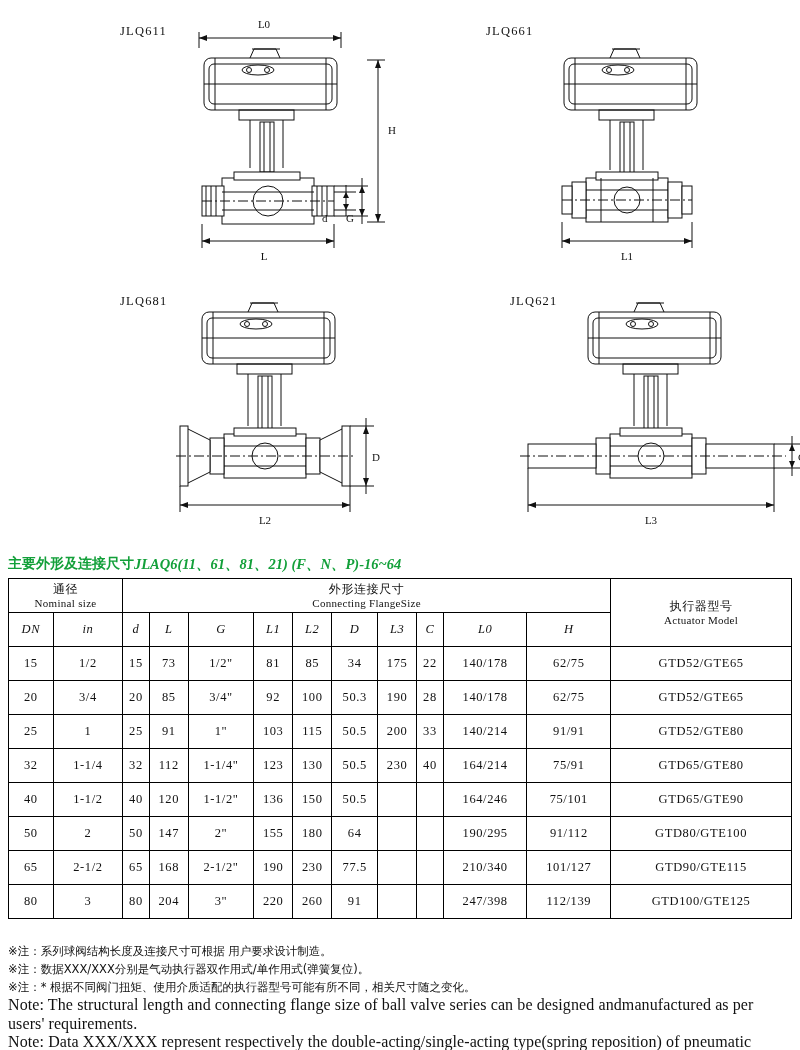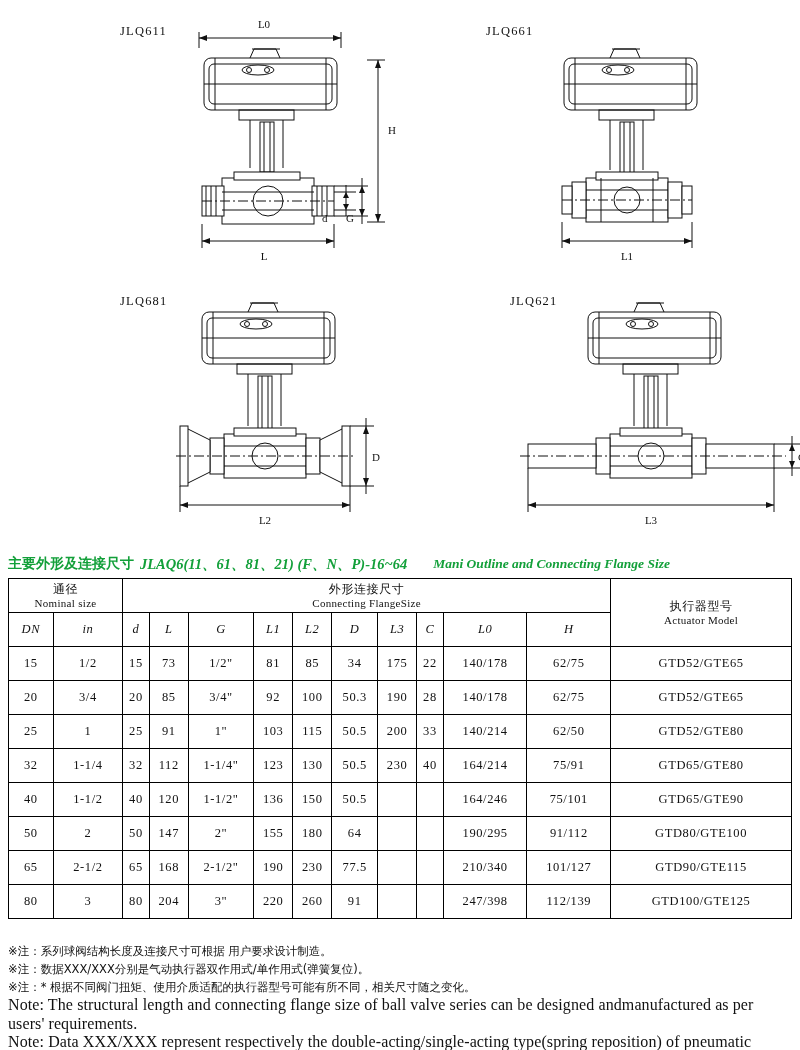--- a/index.html
+++ b/index.html
@@ -41,21 +41,21 @@
     display:flex;align-items:center;
   }
   .title-cn{
     color:#13a03a;font-weight:bold;font-size:14px;
     font-family:"DejaVu Sans", sans-serif;
     white-space:nowrap;
   }
   .title-mid{
     color:#13a03a;font-weight:bold;font-size:14.5px;font-style:italic;
     font-family:"Liberation Serif", serif;
-    margin-left:6px;white-space:nowrap;
+    white-space:nowrap;
   }
   .title-en{
     color:#13a03a;font-weight:bold;font-size:13.5px;font-style:italic;
     font-family:"Liberation Serif", serif;
     margin-left:26px;white-space:nowrap;
   }
 
   
   table.spec{
     position:absolute;left:8px;top:578px;width:784px;
@@ -329,21 +329,20 @@
           <text x="338" y="187">C</text>
           <text x="191" y="250" text-anchor="middle">L3</text>
         </g>
       </svg>
     </div>
   </div>
 
   <div class="title-row">
     <span class="title-cn">主要外形及连接尺寸</span>
     <span class="title-mid">JLAQ6(11、61、81、21)  (F、N、P)-16~64</span>
-    <span class="title-en">Mani Outline and Connecting Flange Size</span>
   </div>
 
   <table class="spec">
     <thead>
       <tr>
         <th class="hdr-top" colspan="2">
           <span class="hdr-cn">通径</span>
           <span class="hdr-en">Nominal size</span>
         </th>
         <th class="hdr-top" colspan="10">
@@ -406,21 +405,21 @@
         <td class="cell">1</td>
         <td class="cell">25</td>
         <td class="cell">91</td>
         <td class="cell">1"</td>
         <td class="cell">103</td>
         <td class="cell">115</td>
         <td class="cell">50.5</td>
         <td class="cell">200</td>
         <td class="cell">33</td>
         <td class="cell">140/214</td>
-        <td class="cell">62/50</td>
+        <td class="cell">91/91</td>
         <td class="act">GTD52/GTE80</td>
       </tr>
       <tr>
         <td class="cell">32</td>
         <td class="cell">1-1/4</td>
         <td class="cell">32</td>
         <td class="cell">112</td>
         <td class="cell">1-1/4"</td>
         <td class="cell">123</td>
         <td class="cell">130</td>

